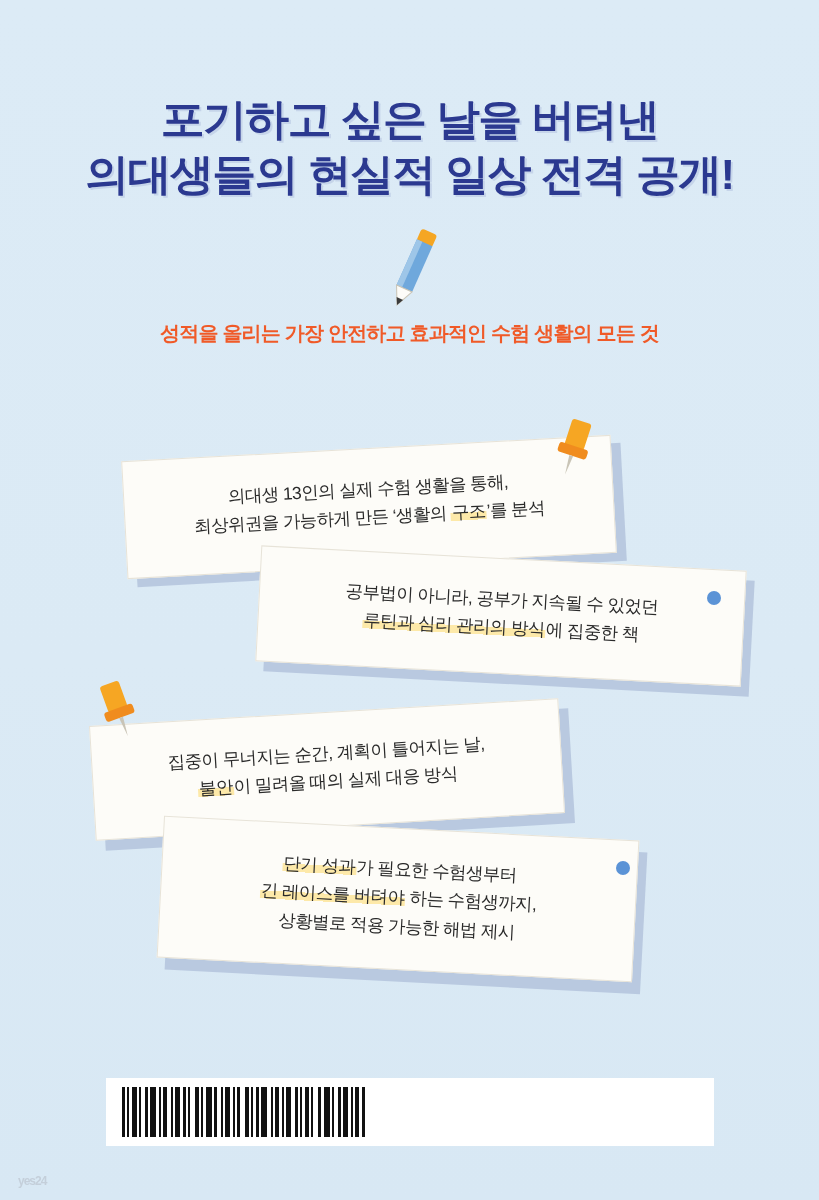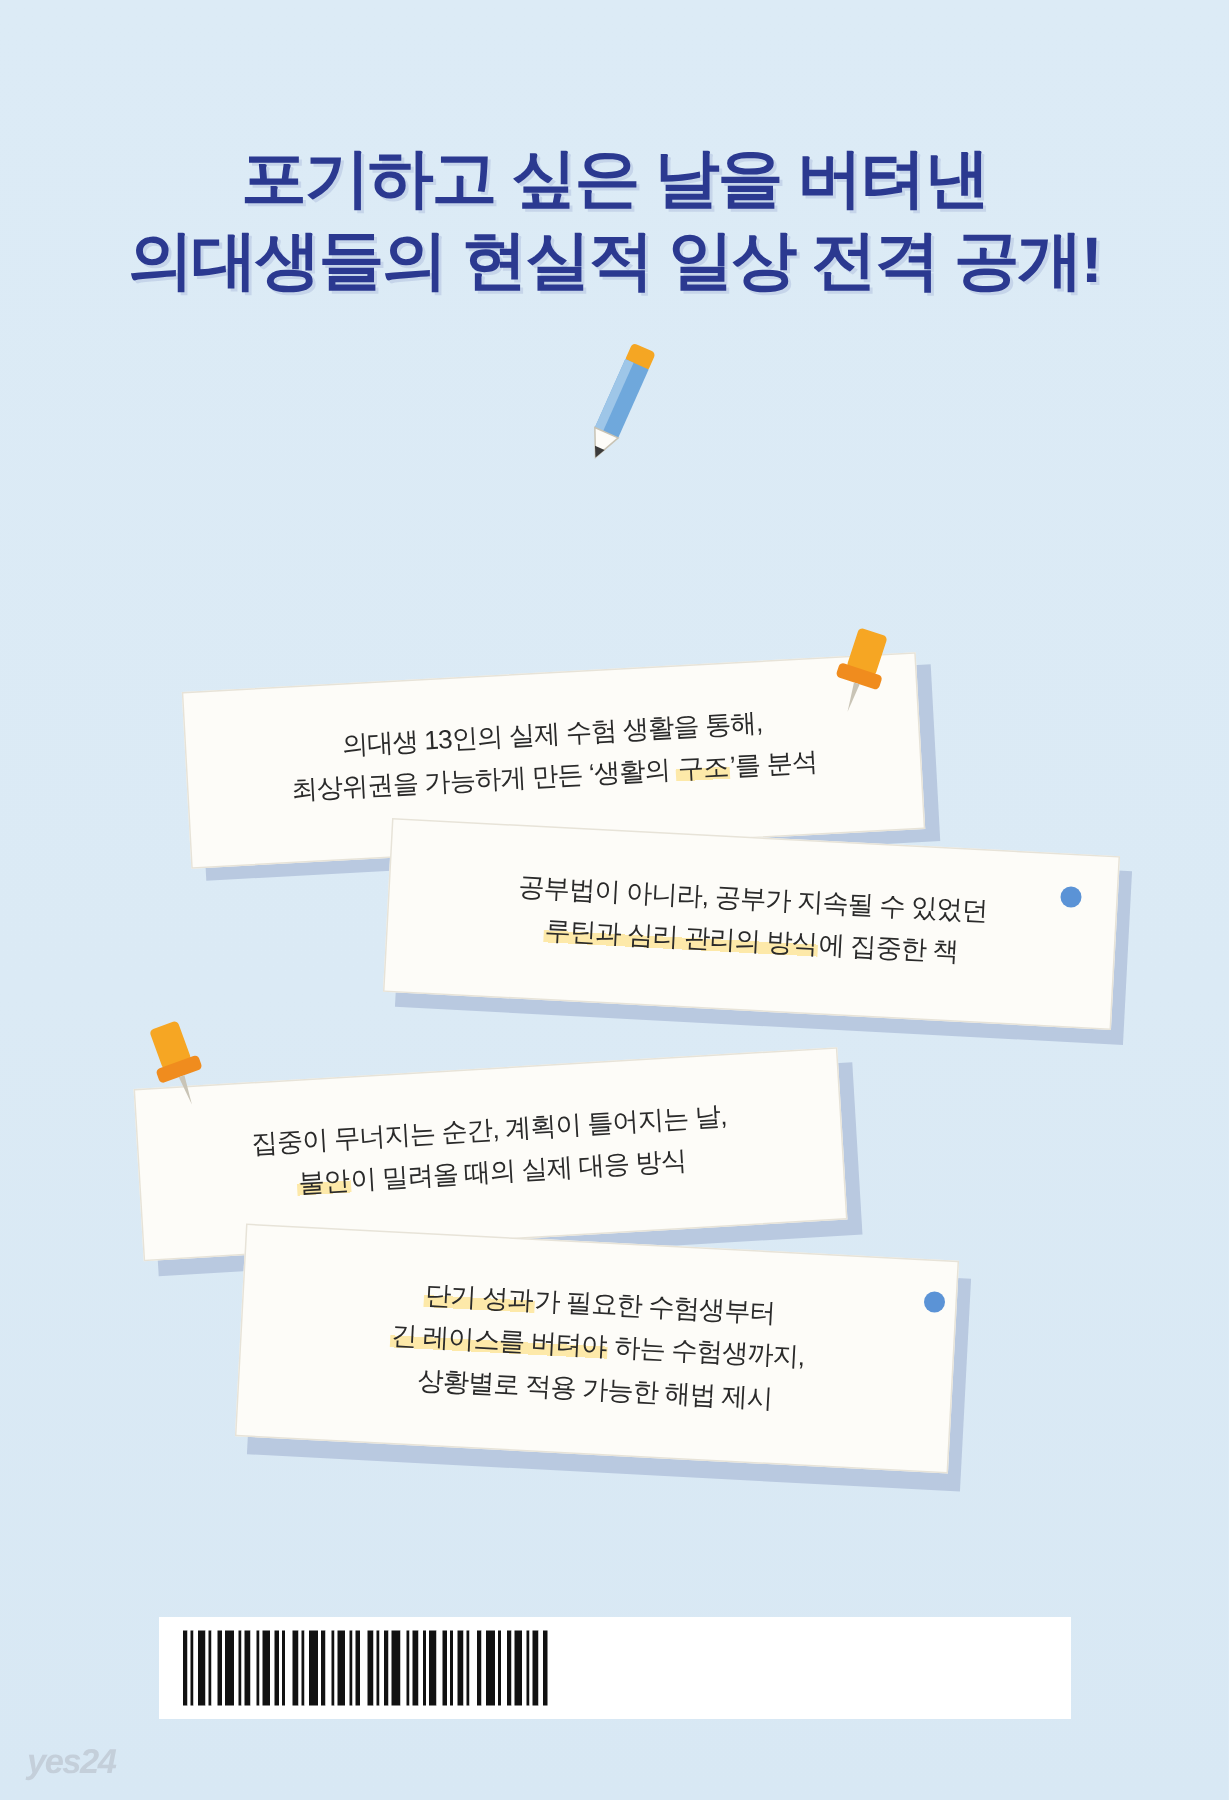--- a/index.html
+++ b/index.html
@@ -155,23 +155,22 @@
     font-size: 13.5px;
     line-height: 1.65;
     letter-spacing: -0.3px;
   }
 
   
   .watermark {
     position: absolute;
     left: 18px;
     bottom: 12px;
-    font-size: 23px;
+    font-size: 12px;
     color: #c4cfda;
-    font-style: italic;
     font-weight: bold;
     letter-spacing: -1px;
   }
 </style>
 </head>
 <body>
 
 <div class="cover">
 
   <div class="headline">
@@ -184,20 +183,21 @@
       <g transform="rotate(24 60 48)">
         <rect x="52" y="6" width="17" height="14" rx="3" fill="#f5a623"></rect>
         <rect x="52" y="18" width="17" height="50" fill="#6fa8dc"></rect>
         <rect x="52" y="18" width="6" height="50" fill="#9ec6e8"></rect>
         <polygon points="52,68 69,68 60.5,86" fill="#fdfcf8" stroke="#c8c3b4" stroke-width="1"></polygon>
         <polygon points="57,79 64,79 60.5,86" fill="#3b3b3b"></polygon>
       </g>
     </svg>
   </div>
 
+  <div class="subtitle">성적을 올리는 가장 안전하고 효과적인 수험 생활의 모든 것</div>
 
   <div class="cards">
 
     <div class="card-shadow" id="shadow1"></div>
     <div class="card" id="card1">
       <p>의대생 13인의 실제 수험 생활을 통해,</p>
       <p><span>최상위권을 가능하게 만든 ‘생활의 </span><span class="hl">구조</span><span>’를 분석</span></p>
     </div>
 
     <div class="card-shadow" id="shadow2"></div>

